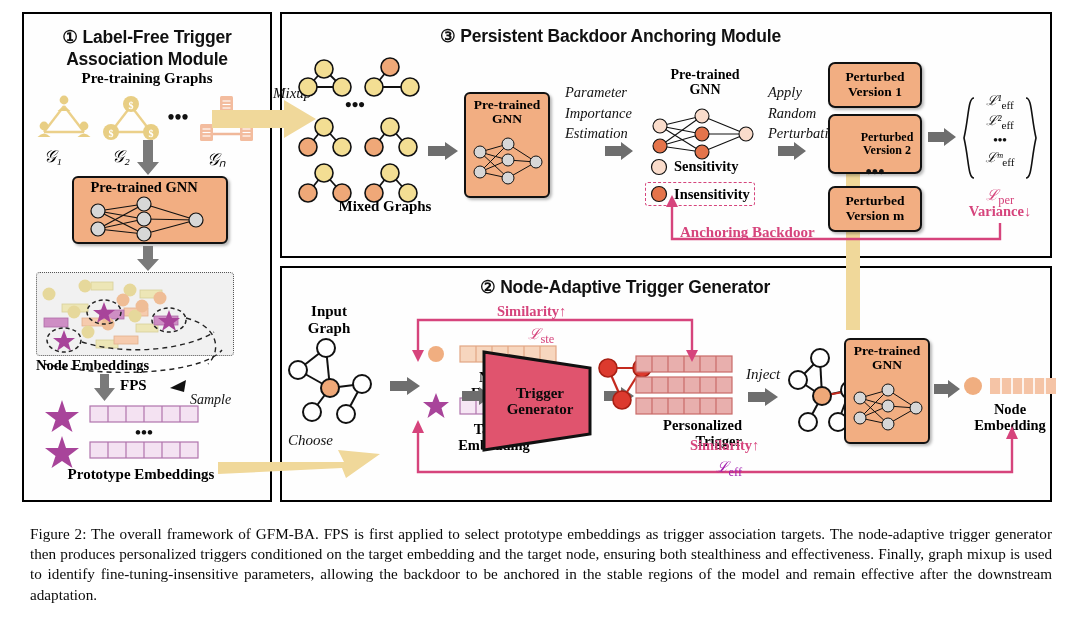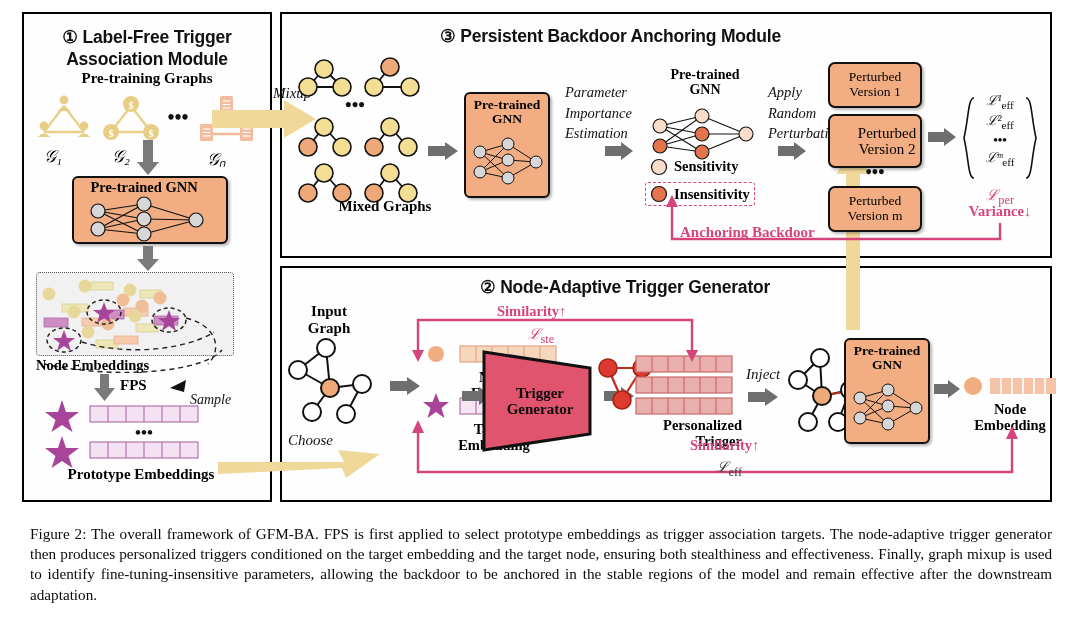--- a/index.html
+++ b/index.html
@@ -9,21 +9,21 @@
   
   .panel{position:absolute;border:2.5px solid #000;background:#fefefe;box-sizing:border-box;}
   
   .modhead{font-family:"Liberation Sans",sans-serif;font-weight:bold;color:#111;letter-spacing:-.2px;}
   
   .gnnbox{position:absolute;background:#F2AE82;border:2px solid #111;border-radius:6px;box-sizing:border-box;
           box-shadow:2px 2px 3px rgba(0,0,0,.28);}
   .gnnlabel{font-family:"Liberation Serif",serif;font-weight:bold;color:#000;text-align:center;line-height:1.05;}
   .pbox{position:absolute;background:#F2AE82;border:2px solid #111;border-radius:7px;box-sizing:border-box;
         display:flex;align-items:center;justify-content:center;text-align:center;
-        font-family:"Liberation Serif",serif;font-weight:normal;line-height:1.08;color:#000;
+        font-family:"Liberation Serif",serif;font-weight:bold;line-height:1.08;color:#000;
         box-shadow:2px 2px 3px rgba(0,0,0,.28);}
   .ital{font-style:italic;font-family:"Liberation Serif",serif;color:#111;}
   .bold{font-weight:bold;font-family:"Liberation Serif",serif;color:#000;}
   .pink{color:#D6447C;font-weight:bold;font-family:"Liberation Serif",serif;}
   .mathL{font-family:"Liberation Serif",serif;font-style:italic;}
   .cap{position:absolute;left:30px;top:524px;width:1022px;font-family:"Liberation Serif",serif;
        font-size:15.2px;line-height:1.33;color:#0a0a0a;text-align:justify;}
   svg{overflow:visible;}
 </style>
 </head>
@@ -357,21 +357,21 @@
   <div class="abs ital" style="left:768px;top:82px;font-size:14.5px;line-height:1.42;">
     <span>Apply</span><br>
     <span>Random</span><br>
     <span>Perturbation</span>
   </div>
   <svg class="abs" style="left:778px;top:142px;" width="30" height="18">
     <polygon points="0,4 16,4 16,0 28,9 16,18 16,14 0,14" fill="#6E6E6E"></polygon>
   </svg>
 
   <div class="pbox" style="left:828px;top:62px;width:94px;height:46px;font-size:13.5px;">Perturbed Version 1</div>
-  <div class="pbox" style="left:828px;top:114px;width:94px;height:54px;font-size:15px;padding-left:24px;">Perturbed Version 2</div>
+  <div class="pbox" style="left:828px;top:114px;width:94px;height:60px;font-size:12px;padding-left:24px;">Perturbed Version 2</div>
   <div class="abs" style="left:828px;top:162px;width:94px;text-align:center;font-size:18px;font-weight:bold;font-family:'Liberation Serif',serif;color:#111;">•••</div>
   <div class="pbox" style="left:828px;top:186px;width:94px;height:46px;font-size:13.5px;">Perturbed Version m</div>
 
   <svg class="abs" style="left:928px;top:128px;" width="30" height="18">
     <polygon points="0,4 16,4 16,0 28,9 16,18 16,14 0,14" fill="#6E6E6E"></polygon>
   </svg>
 
   <svg class="abs" style="left:962px;top:96px;" width="76" height="86">
     <path d="M12,2 C6,2 7,20 2,42 C7,64 6,82 12,82" stroke="#111" stroke-width="1.6" fill="none"></path>
     <path d="M64,2 C70,2 69,20 74,42 C69,64 70,82 64,82" stroke="#111" stroke-width="1.6" fill="none"></path>
@@ -612,21 +612,21 @@
   <div class="abs" style="left:528px;top:323px;font-size:15px;color:#D6447C;font-family:'Liberation Serif',serif;">
     <span class="mathL">ℒ</span><sub>ste</sub>
   </div>
 
   <svg class="abs" style="left:404px;top:418px;" width="620" height="62">
     <path d="M14,10 L14,54 L608,54 L608,18" stroke="#D6447C" stroke-width="2.4" fill="none"></path>
     <polygon points="14,2 8,15 20,15" fill="#D6447C"></polygon>
     <polygon points="608,8 602,21 614,21" fill="#D6447C"></polygon>
   </svg>
   <div class="abs pink" style="left:690px;top:437px;font-size:14.5px;">Similarity↑</div>
-  <div class="abs" style="left:716px;top:456px;font-size:15px;color:#404040;font-family:'Liberation Serif',serif;">
+  <div class="abs" style="left:716px;top:456px;font-size:15px;color:#a21caf;font-family:'Liberation Serif',serif;">
     <span class="mathL">ℒ</span><sub>eff</sub>
   </div>
 
   <div class="cap">
     <span>Figure 2:</span>
     <span>The overall framework of GFM-BA. FPS is first applied to select prototype embeddings as trigger association targets. The node-adaptive trigger generator then produces personalized triggers conditioned on the target embedding and the target node, ensuring both stealthiness and effectiveness. Finally, graph mixup is used to identify fine-tuning-insensitive parameters, allowing the backdoor to be anchored in the stable regions of the model and remain effective after the downstream adaptation.</span>
   </div>
 
 </div>
 

